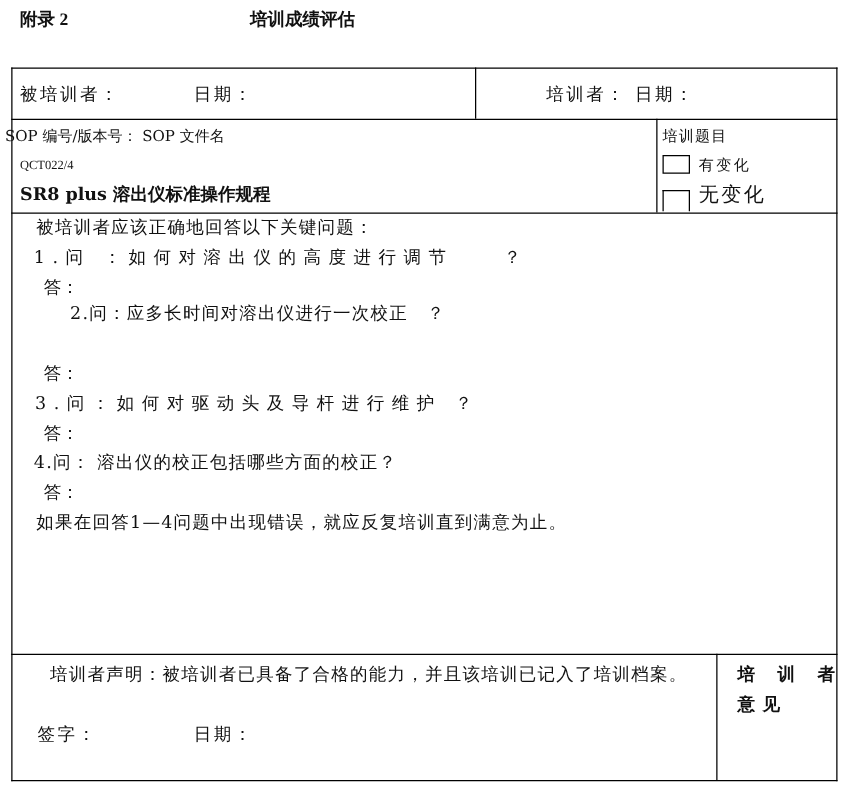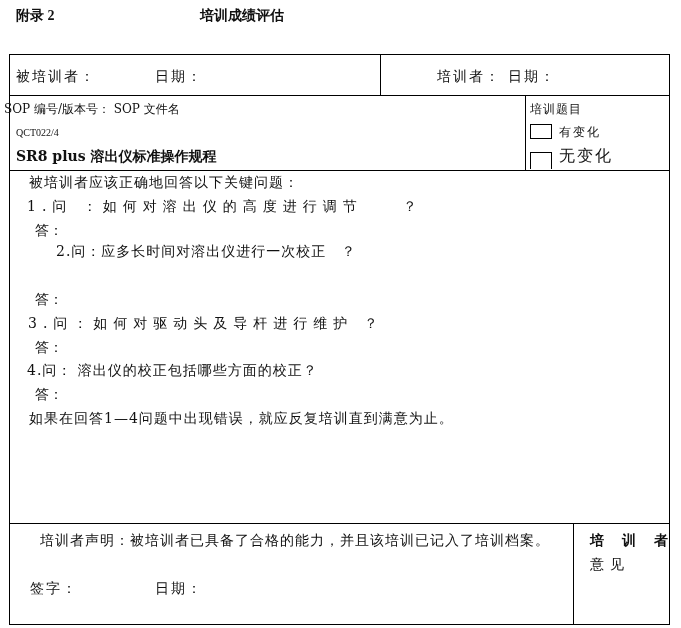--- a/index.html
+++ b/index.html
@@ -62,13 +62,13 @@
 
 <div class="txt" style="left:27px; top:362px; letter-spacing:1px;">4.问：  溶出仪的校正包括哪些方面的校正？</div>
 <div class="txt" style="left:35px; top:386px;">答：</div>
 
 <div class="txt" style="left:29px; top:410px; letter-spacing:1px;text-align:center;">如果在回答1—4问题中出现错误，就应反复培训直到满意为止。</div>
 
 <div class="txt" style="left:16px; top:532px; letter-spacing:1px;margin-left:24px;">培训者声明：被培训者已具备了合格的能力，并且该培训已记入了培训档案。</div>
 <div class="txt" style="left:30px; top:580px; letter-spacing:2px;">签字：</div>
 <div class="txt" style="left:155px; top:580px; letter-spacing:2px;">日期：</div>
 <div class="txt" style="left:590px; top:532px; letter-spacing:2px;font-weight:bold;">培　训　者</div>
-<div class="txt" style="left:590px; top:556px; letter-spacing:6px;">意见</div>
+<div class="txt" style="left:590px; top:556px; letter-spacing:6px;font-weight:bold;">意见</div>
 
 </body></html>

